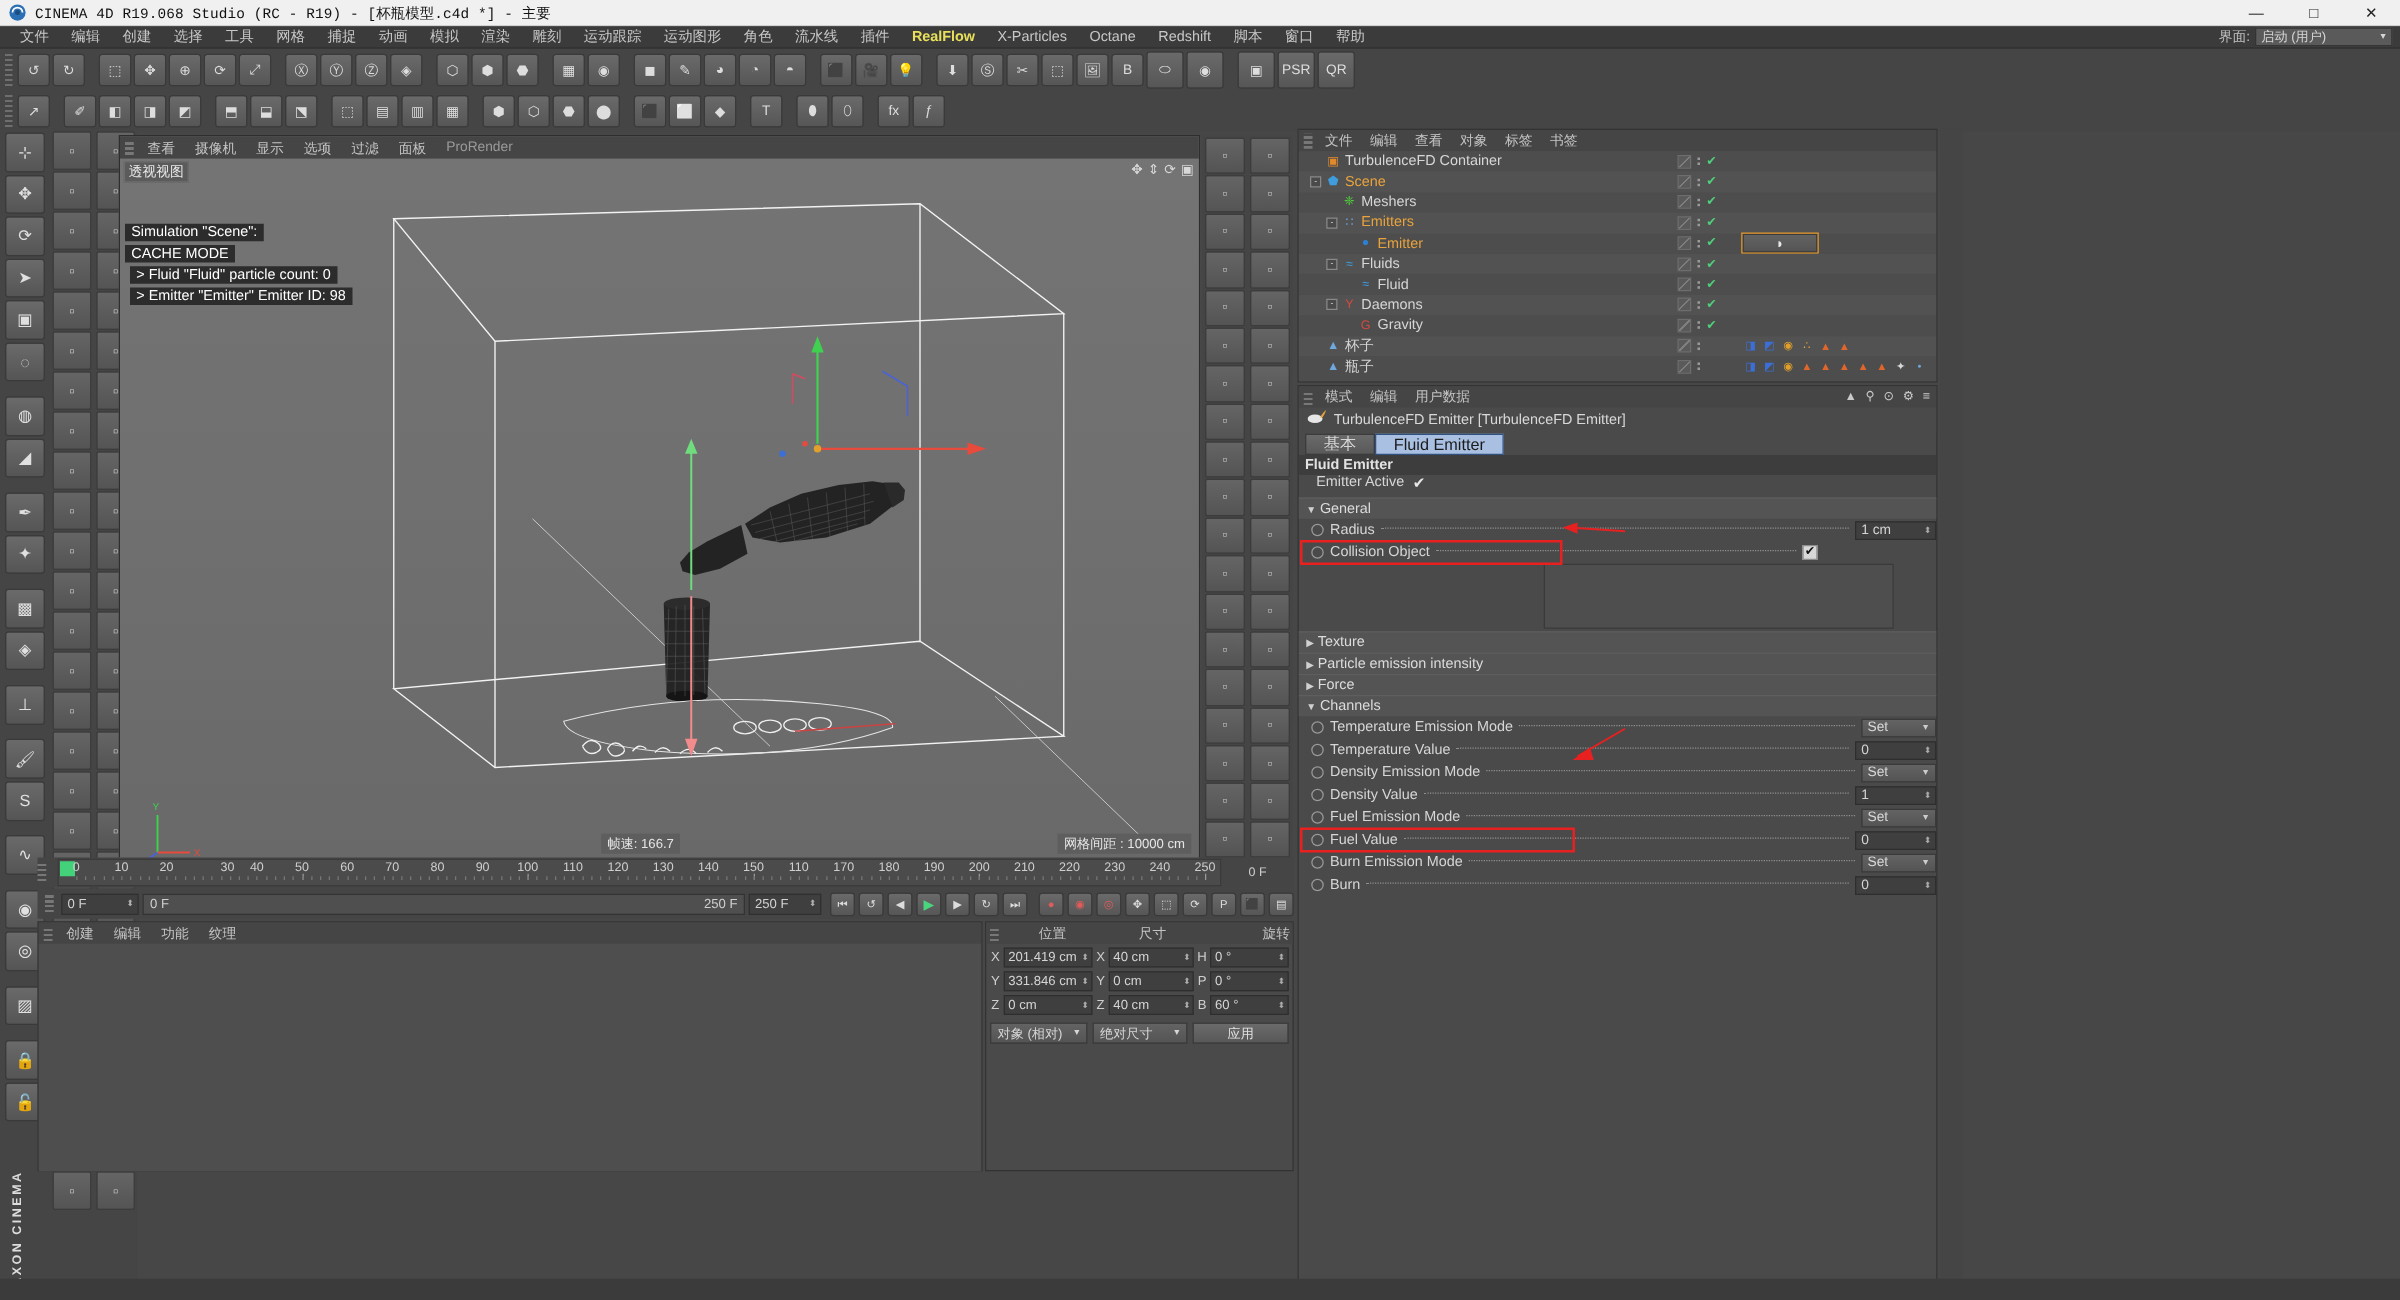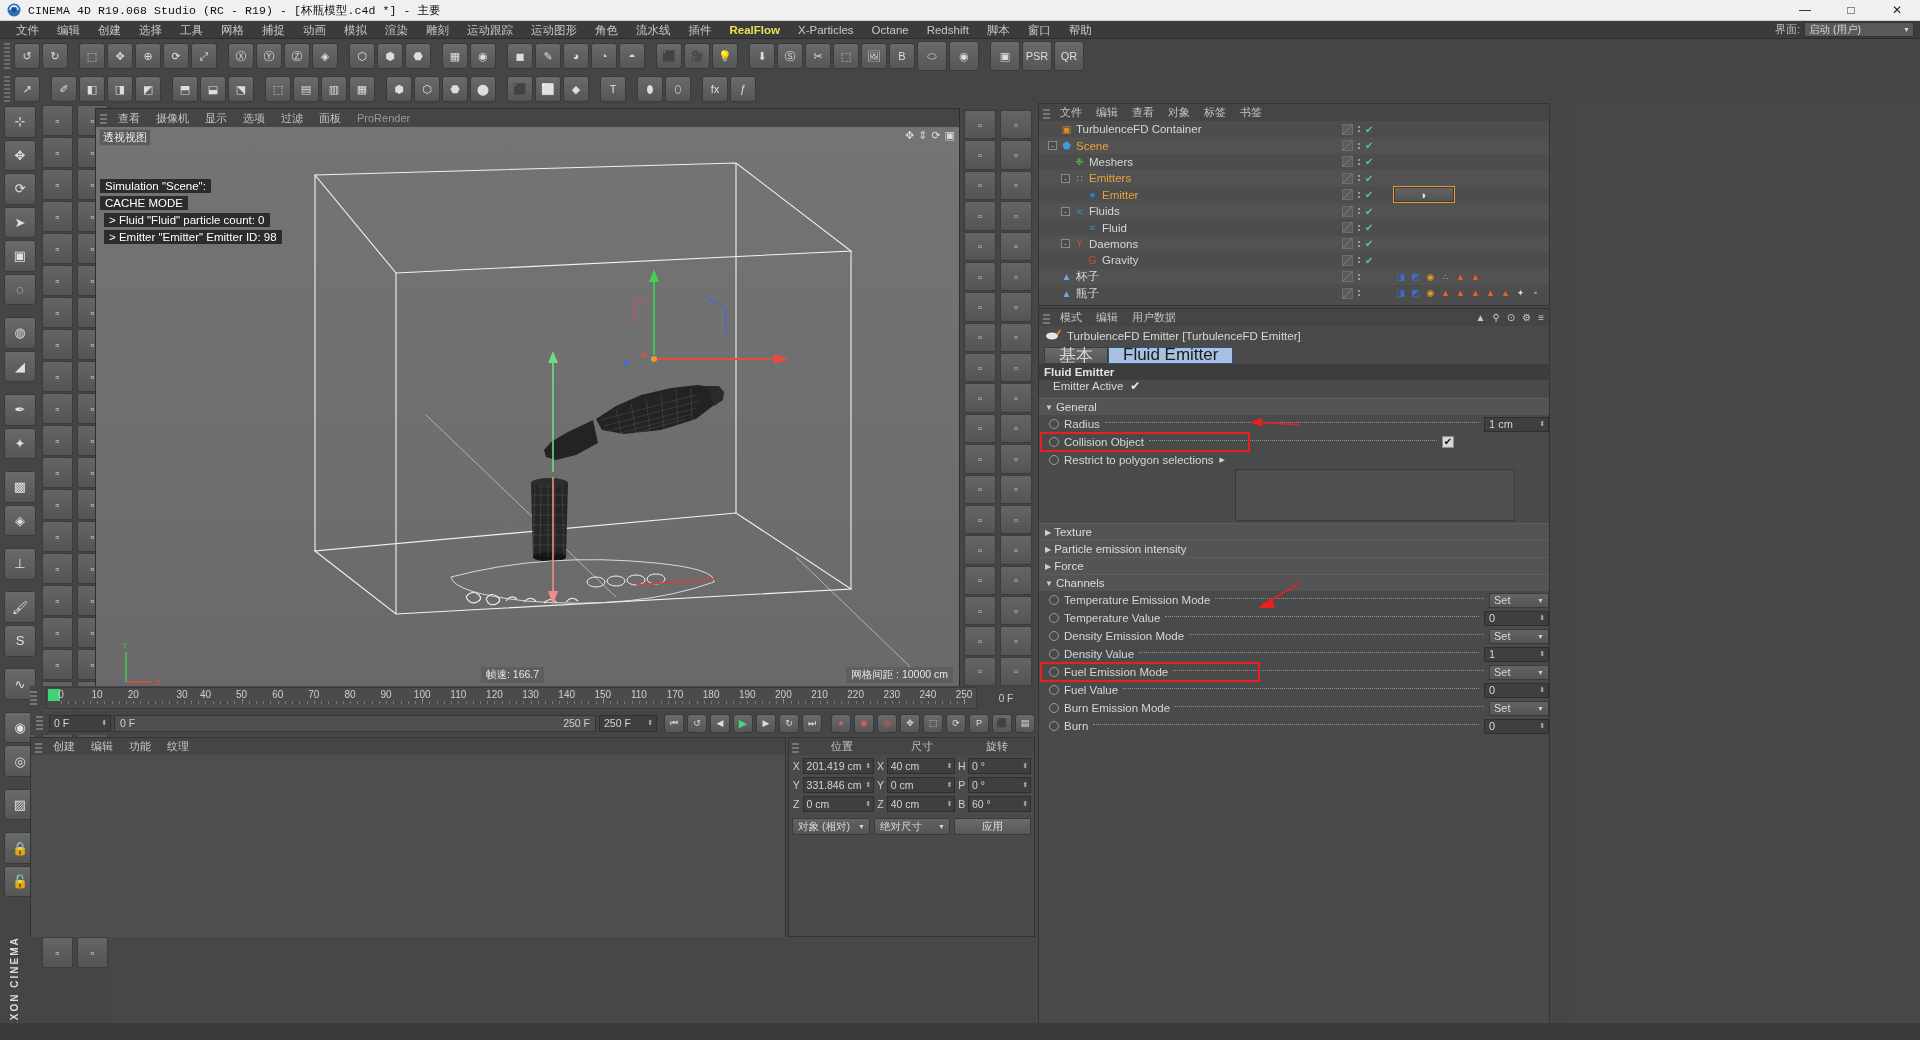--- a/index.html
+++ b/index.html
@@ -150,21 +150,21 @@
   .om-tag.sel{outline:1px solid #e79a2b;}
 
   
   .attmgr{ position:absolute;left:1038px;top:205px;width:512px;height:732px;background:#4a4a4a;border:1px solid #333;}
   .am-menu{height:17px;display:flex;align-items:center;padding-left:4px;background:#454545;position:relative;}
   .am-menu .mi{font-size:11px;color:#c4c4c4;padding:0 7px;}
   .am-menu .right-ic{position:absolute;right:5px;display:flex;gap:7px;color:#c9c9c9;font-size:10px;}
   .am-obj{height:20px;display:flex;align-items:center;gap:5px;padding-left:7px;background:#4a4a4a;}
   .am-obj .nm{font-size:11.5px;color:#d8d8d8;}
   .am-tabs{height:18px;display:flex;padding-left:5px;gap:0;align-items:center;}
-  .am-tab{height:17px;padding:0 14px;font-size:17px;color:#d5d5d5;background:linear-gradient(#6a6a6a,#595959);
+  .am-tab{height:17px;padding:0 14px;font-size:13px;color:#d5d5d5;background:linear-gradient(#6a6a6a,#595959);
     border:1px solid #3c3c3c;display:flex;align-items:center;}
   .am-tab.active{background:#a9c0e2;color:#1a1a1a;border:1px solid #30507e;}
   .am-sec-title{height:16px;background:#3d3d3d;display:flex;align-items:center;padding-left:5px;
     font-size:11.5px;color:#e2e2e2;font-weight:bold;}
   .am-line{height:18px;display:flex;align-items:flex-start;padding-left:14px;font-size:11.5px;color:#d6d6d6;}
   .am-group{height:17px;background:#545454;display:flex;align-items:center;padding-left:6px;
     font-size:11.5px;color:#dcdcdc;gap:3px;border-top:1px solid #5e5e5e;}
   .tri{font-size:8px;color:#d0d0d0;}
   .am-row{height:18px;display:flex;align-items:center;padding-left:10px;font-size:11.5px;color:#d6d6d6;
     position:relative;}
@@ -817,21 +817,21 @@
         <div class="mi">纹理</div>
       </div>
     <div class="mm-body"></div>
   </div>
 
   <div class="coords">
     <div class="co-head">
       <div class="vp-grip"></div>
       <div class="ch" style="width:80px;text-align:center">位置</div>
       <div class="ch" style="width:80px;text-align:center">尺寸</div>
-      <div class="ch" style="width:70px;text-align:center">旋转</div>
+      <div class="ch" style="width:70px;text-align:right">旋转</div>
     </div>
     <div class="co-grid" id="coordgrid">
         <div class="co-row">
           <div class="co-ax" style="width: 9px;">X</div>
           <div class="co-fld" style="width: 75px;">
             <span>201.419 cm</span>
             <span class="sp">⬍</span>
           </div>
           <div class="co-ax" style="width: 9px;">X</div>
           <div class="co-fld" style="width: 72px;">
@@ -1153,25 +1153,20 @@
             <span>1 cm</span>
             <span class="sp">⬍</span>
           </span>
         </div>
         <div class="am-row">
           <span class="radio"></span>
           <span class="lblrow">Collision Object</span>
           <span class="dotfill"></span>
           <span class="cbx" style="margin-right: 95px;">✔</span>
         </div>
-        <div class="am-row">
-          <span class="radio"></span>
-          <span class="lblrow">Restrict to polygon selections</span>
-          <span style="font-size: 7px; margin: 0px 6px;">▶</span>
-        </div>
         <div style="height: 52px; margin: 0px 34px 2px 196px; background: rgb(78, 78, 78); border: 1px solid rgb(58, 58, 58);"></div>
         <div class="am-group">
           <span class="tri">▶</span>
           <span>Texture</span>
         </div>
         <div class="am-group">
           <span class="tri">▶</span>
           <span>Particle emission intensity</span>
         </div>
         <div class="am-group">

